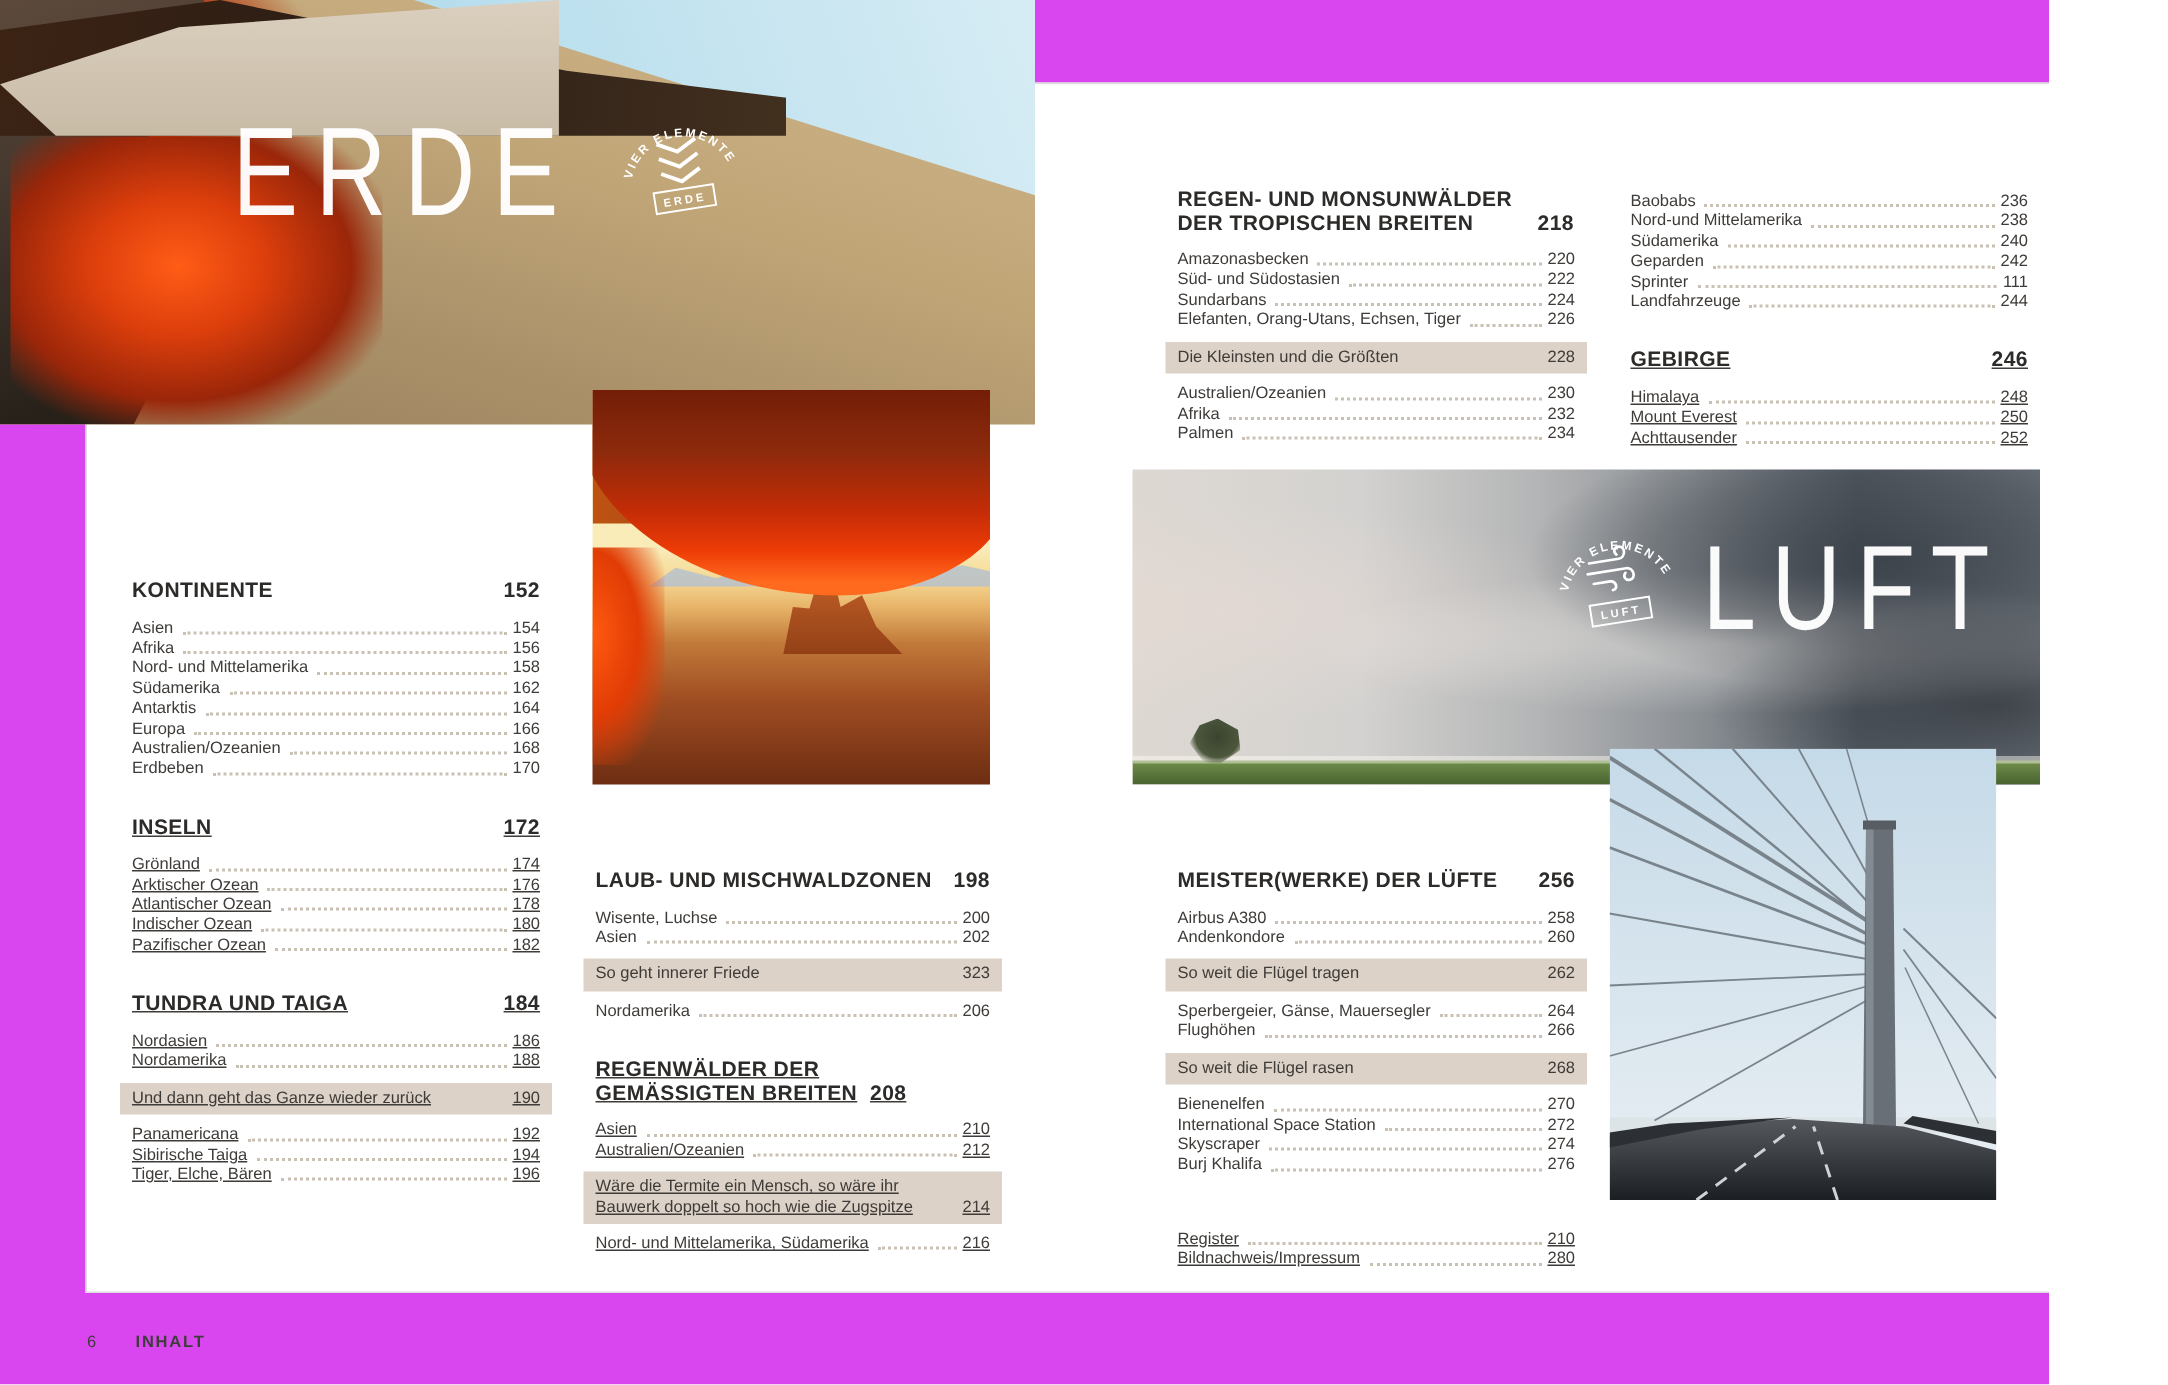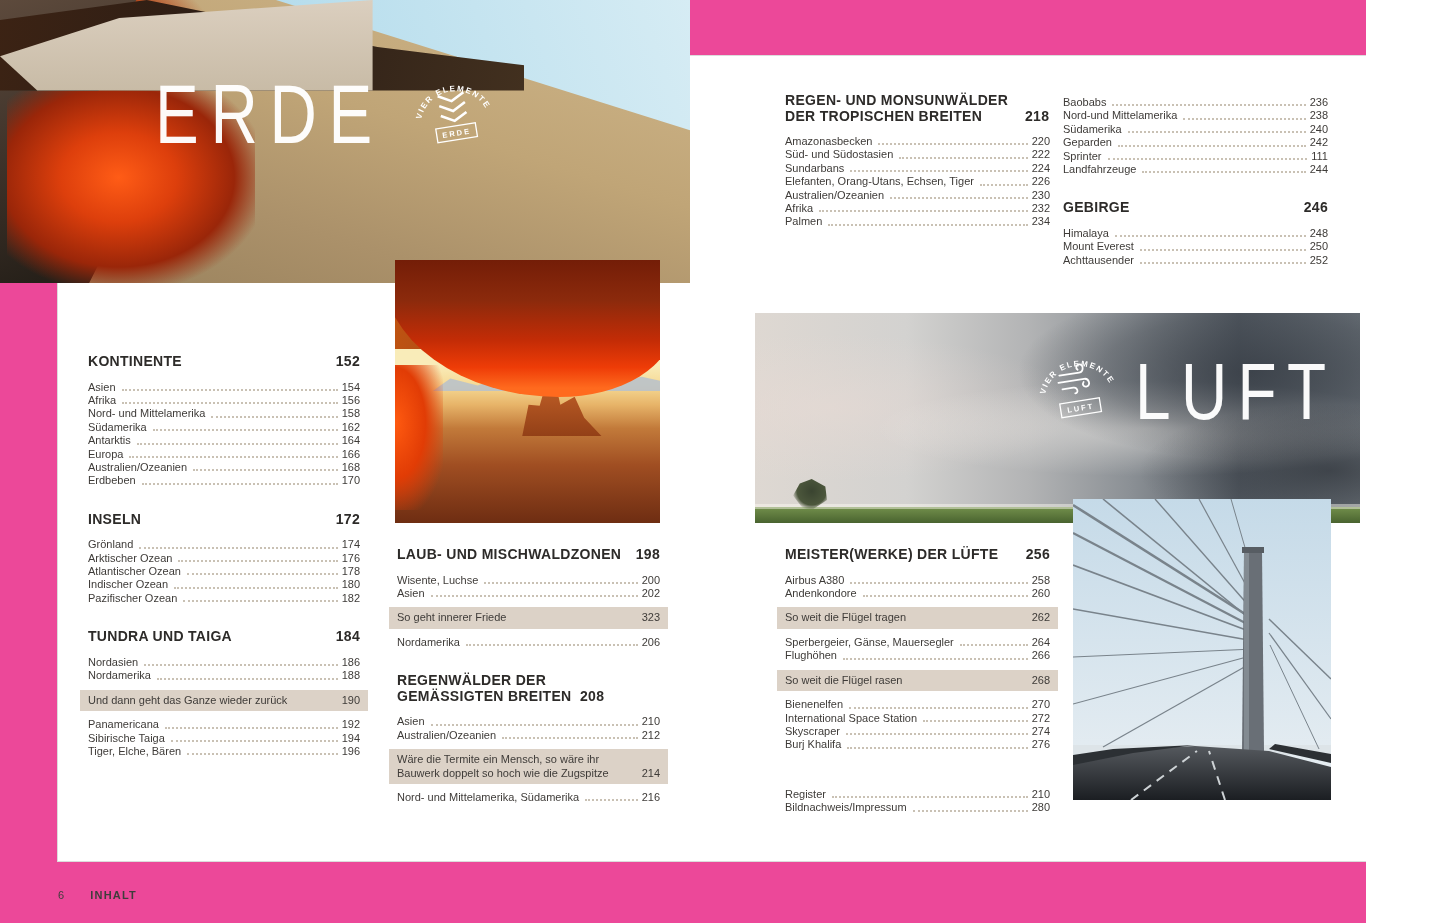--- a/index.html
+++ b/index.html
@@ -1,16 +1,16 @@
 <!DOCTYPE html>
 <html><head>
 <meta charset="utf-8">
 <style>
   html,body{margin:0;padding:0;background:#fff;}
-  .canvas{position:relative;width:1366px;height:923px;background:#ec4899;overflow:hidden;
+  .canvas{position:relative;width:1366px;height:923px;background:#d946ef;overflow:hidden;
           font-family:"Liberation Sans",sans-serif;color:#3e3b38;}
   
   .spread{position:absolute;left:57px;top:55px;width:1330px;height:805px;
           border:1px solid #dcdcdc;background:#fff;z-index:0;}
   
   .photo{position:absolute;overflow:hidden;}
   .layer{position:absolute;inset:0;}
   .photo-erde{left:0;top:0;width:690px;height:283px;z-index:1;
     background:linear-gradient(197deg,#cdb488 8%,#c0a577 42%,#ab916a 70%,#97805b 100%);}
   .erde-sky{clip-path:polygon(40% 0,100% 0,100% 46%);
@@ -59,27 +59,27 @@
   .photo-bridge{left:1073px;top:499px;width:258px;height:301px;z-index:3;}
   
   .chapter-title{position:absolute;z-index:4;color:rgba(255,255,255,.97);
     font-weight:200;line-height:1;transform-origin:left top;white-space:nowrap;}
   .title-erde{left:155px;top:72px;font-size:84px;letter-spacing:15px;transform:scaleX(.78);}
   .title-luft{left:1135px;top:352px;font-size:80px;letter-spacing:13px;transform:scaleX(.80);}
   .badge{position:absolute;z-index:4;}
   .badge-erde{left:407px;top:64px;}
   .badge-luft{left:1031px;top:339px;}
   
-  .toc-col{position:absolute;z-index:2;font-size:11px;line-height:13.4px;}
+  .toc-col{position:absolute;z-index:2;font-size:11px;line-height:13.4px;margin-top:32px;}
   .col-a{left:88px;top:354px;width:272px;}
   .col-b{left:397px;top:547px;width:263px;}
   .col-c{left:785px;top:93px;width:265px;}
-  .col-d{left:1063px;top:96px;width:265px;}
+  .col-d{left:1087px;top:96px;width:265px;}
   .col-e{left:785px;top:547px;width:265px;}
-  .toc-group + .toc-group{margin-top:24px;}
+  .toc-group + .toc-group{margin-top:24px;text-decoration:underline;}
   .col-e .toc-group + .toc-group{margin-top:36px;}
   .toc-heading{display:flex;align-items:flex-end;font-size:14px;font-weight:bold;
     letter-spacing:.3px;color:#2d2b29;line-height:15.5px;margin-bottom:11px;}
   .toc-heading .hlbl{flex:1;padding-right:8px;}
   .toc-heading .hnum{font-weight:bold;}
   .col-b .toc-group:nth-child(2) .hlbl{max-width:175px;}
   .col-c .toc-group:nth-child(1) .hlbl{max-width:232px;}
   .toc-row{display:flex;align-items:baseline;color:#3e3b38;}
   .toc-row .lbl{white-space:nowrap;}
   .leader{flex:1;border-bottom:2px dotted #c9c1b4;align-self:flex-end;
@@ -398,20 +398,24 @@
         <div class="toc-row">
           <span class="lbl">Sundarbans</span>
           <span class="leader"></span>
           <span class="num">224</span>
         </div>
         <div class="toc-row">
           <span class="lbl">Elefanten, Orang-Utans, Echsen, Tiger</span>
           <span class="leader"></span>
           <span class="num">226</span>
         </div>
+        <div class="toc-row toc-hl">
+          <span class="lbl">Die Kleinsten und die Größten</span>
+          <span class="num">228</span>
+        </div>
         <div class="toc-row">
           <span class="lbl">Australien/Ozeanien</span>
           <span class="leader"></span>
           <span class="num">230</span>
         </div>
         <div class="toc-row">
           <span class="lbl">Afrika</span>
           <span class="leader"></span>
           <span class="num">232</span>
         </div>

